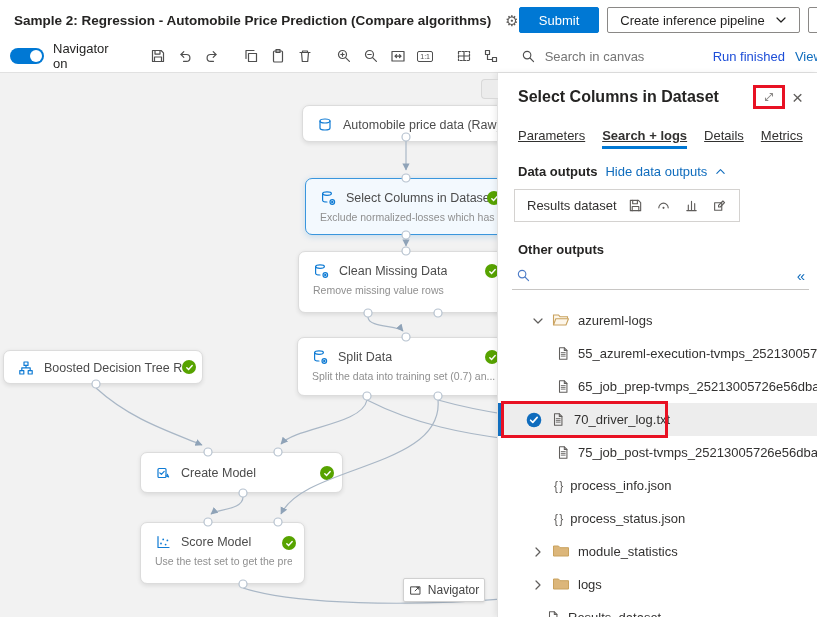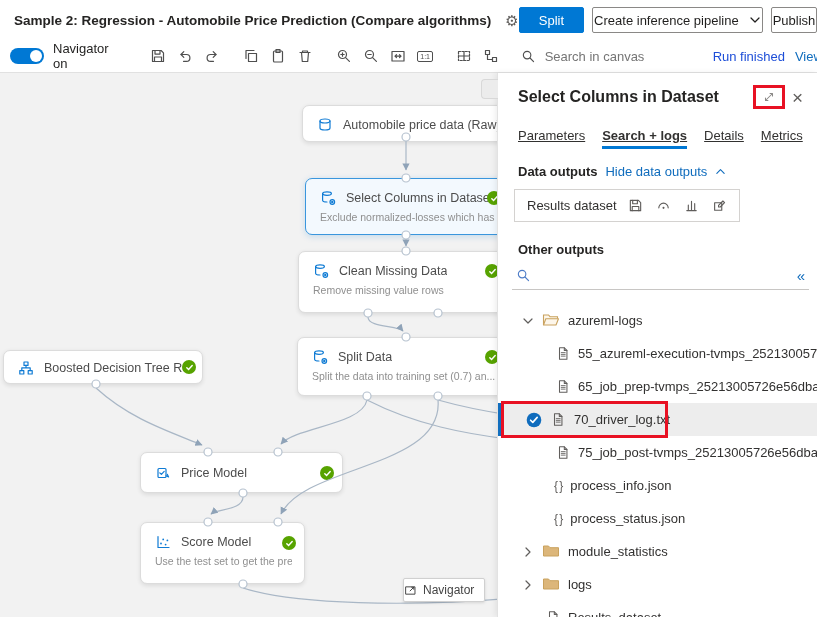--- a/index.html
+++ b/index.html
@@ -6,21 +6,21 @@
     font-family:"Liberation Sans","DejaVu Sans",sans-serif;color:#252423;}
   *{box-sizing:border-box;}
   .ic{stroke:currentColor;fill:none;stroke-width:1.2;stroke-linecap:round;stroke-linejoin:round;display:block;}
 
   
   .titlebar{height:40px;display:flex;align-items:center;padding:0 12px 0 14px;background:#fff;}
   .tb-title{font-size:13.5px;font-weight:600;color:#252423;white-space:nowrap;}
   .tb-gear{margin-left:14px;font-size:15px;color:#605e5c;cursor:pointer;line-height:1;}
   .tb-actions{margin-left:auto;display:flex;align-items:center;gap:8px;}
   .btn{height:26px;font-size:13px;display:inline-flex;align-items:center;justify-content:center;
-    border-radius:2px;cursor:pointer;background:#fff;border:1px solid #8a8886;color:#201f1e;padding:0 1px;white-space:nowrap;}
+    border-radius:2px;cursor:pointer;background:#fff;border:1px solid #8a8886;color:#201f1e;padding:0 12px;white-space:nowrap;}
   .btn.primary{background:#0078d4;border-color:#0078d4;color:#fff;padding:0 19px;}
   .btn .chev{margin-left:10px;color:#201f1e;}
 
   
   .toolbar{height:33px;display:flex;align-items:center;padding:0 10px;background:#fff;border-bottom:1px solid #e1e1e1;}
   .toggle{width:34px;height:16px;border-radius:9px;background:#0078d4;position:relative;cursor:pointer;flex:none;}
   .toggle .knob{position:absolute;right:2px;top:2px;width:12px;height:12px;border-radius:50%;background:#fff;}
   .autosave{font-size:13px;margin:0 24px 0 9px;color:#201f1e;}
   .icon-btn{width:27px;height:26px;display:flex;align-items:center;justify-content:center;color:#4f4f4f;cursor:pointer;flex:none;}
   .grp{margin-left:12px;display:flex;}
@@ -39,21 +39,21 @@
   .module{position:absolute;background:#fff;border:1px solid #dcdcdc;border-radius:7px;
     box-shadow:0 1.5px 4px rgba(0,0,0,.09);z-index:1;padding:11px 12px 0 14px;cursor:pointer;}
   .module.selected{border:1.5px solid #3a96dd;background:#f3f9fe;box-shadow:0 1.5px 6px rgba(0,120,212,.18);}
   .m-row{display:flex;align-items:center;gap:10px;}
   .m-icon{color:#0f7bd4;flex:none;}
   .m-title{font-size:12.5px;color:#4c4c4c;white-space:nowrap;overflow:hidden;}
   .m-sub{font-size:10.5px;color:#8f8f8f;margin-top:5px;white-space:nowrap;overflow:hidden;}
   .badge{position:absolute;right:8px;width:14px;height:14px;border-radius:50%;background:#57a300;
     display:flex;align-items:center;justify-content:center;}
   .navigator{position:absolute;left:403px;top:505px;width:82px;height:24px;background:#fff;border:1px solid #d0d0d0;
-    border-radius:2px;box-shadow:0 1px 3px rgba(0,0,0,.12);display:flex;align-items:center;justify-content:flex-start;
+    border-radius:2px;box-shadow:0 1px 3px rgba(0,0,0,.12);display:flex;align-items:center;justify-content:center;
     gap:6px;font-size:12px;color:#444;z-index:3;cursor:pointer;}
 
   
   .panel{position:absolute;right:0;top:0;width:320px;height:544px;background:#fff;z-index:10;
     border-left:1px solid #e2e2e2;box-shadow:-2px 0 6px rgba(0,0,0,.07);}
   .panel-handle{position:absolute;left:-17px;top:6px;width:17px;height:20px;background:#ececec;
     border:1px solid #d8d8d8;border-right:none;border-radius:4px 0 0 4px;}
   .panel-head{display:flex;align-items:center;padding:12px 12px 0 20px;}
   .panel-title{font-size:16px;font-weight:600;color:#252423;flex:1;margin:0;}
   .redbox{border:3px solid #e81123;padding:2px 6px;display:inline-flex;align-items:center;margin-right:5px;}
@@ -74,37 +74,37 @@
   .other-label{margin:20px 0 0 20px;font-size:13px;font-weight:600;color:#252423;}
   .search-row{margin:5px 8px 0 14px;height:28px;display:flex;align-items:center;gap:6px;
     border-bottom:1px solid #c8c6c4;padding:0 4px;}
   .search-row input{border:none;outline:none;flex:1;font-size:13px;background:transparent;
     font-family:"Liberation Sans",sans-serif;}
   .pmag{color:#4d7cc7;display:flex;}
   .dblchev{color:#0f6cbd;font-size:15px;margin-left:2px;cursor:pointer;}
   .tree{position:relative;margin-top:14px;}
   .trow{height:33px;display:flex;align-items:center;gap:8px;font-size:13px;color:#323130;cursor:pointer;white-space:nowrap;overflow:hidden;}
   .trow .chv{color:#605e5c;flex:none;display:flex;}
-  .lv1{padding-left:24px;}
+  .lv1{padding-left:34px;}
   .lv2{padding-left:58px;}
   .lvj{padding-left:56px;}
   .lvf{padding-left:48px;}
   .trow.selected{background:#ededed;border-left:4px solid #116ebe;padding-left:24px;gap:9px;}
   .jsonic{color:#605e5c;font-size:12px;letter-spacing:-1px;flex:none;}
   .tree-redbox{position:absolute;left:3px;top:97px;width:167px;height:37px;border:3px solid #e81123;pointer-events:none;z-index:5;}
   .chkcircle{width:16px;height:16px;flex:none;}
 </style>
 </head>
 <body>
 
 <div class="titlebar">
   <span class="tb-title">Sample 2: Regression - Automobile Price Prediction (Compare algorithms)</span>
   <span class="tb-gear">⚙</span>
   <div class="tb-actions">
-    <button class="btn primary">Split</button>
+    <button class="btn primary">Submit</button>
     <button class="btn">
       <span>Create inference pipeline</span>
       <span class="chev">
         <svg class="ic" width="12" height="12" viewBox="0 0 12 12">
             <path d="M2 4l4 4 4-4"></path>
           </svg>
       </span>
     </button>
     <button class="btn">Publish</button>
 
@@ -353,21 +353,21 @@
 
     <div class="module" style="left:140px;top:379px;width:203px;height:41px;padding-top:12px;">
       <div class="m-row">
         <span class="m-icon">
           <svg class="ic" width="16" height="16" viewBox="0 0 16 16">
               <rect x="3" y="3.5" width="8" height="9" rx="1"></rect>
               <path d="M4.8 7.8l1.6 1.6 2.8-3"></path>
               <path d="M11 10.8l2.6 1.2-1.2-2.6"></path>
             </svg>
           </span>
-        <span class="m-title">Price Model</span>
+        <span class="m-title">Create Model</span>
       </div>
       <span class="badge" style="top:13px;">
         <svg width="9" height="9" viewBox="0 0 10 10">
             <path d="M2 5.2l2 2 4-4.4" fill="none" stroke="#fff" stroke-width="1.6" stroke-linecap="round"></path>
           </svg>
         </span>
     </div>
 
     <div class="module" style="left:140px;top:449px;width:165px;height:62px;">
       <div class="m-row">

